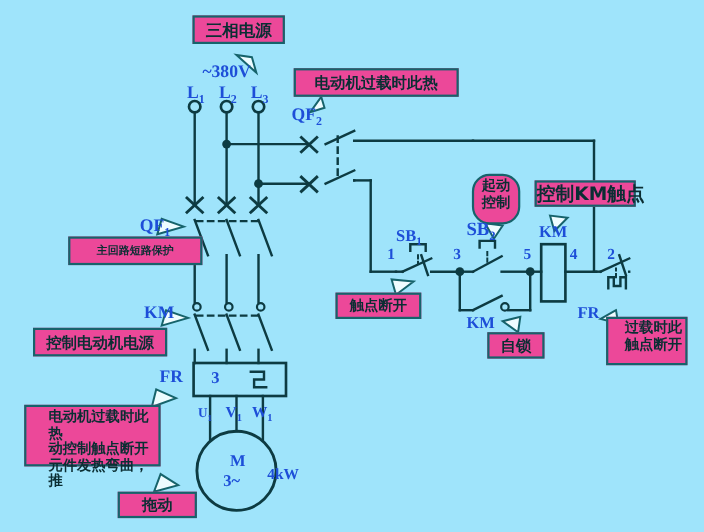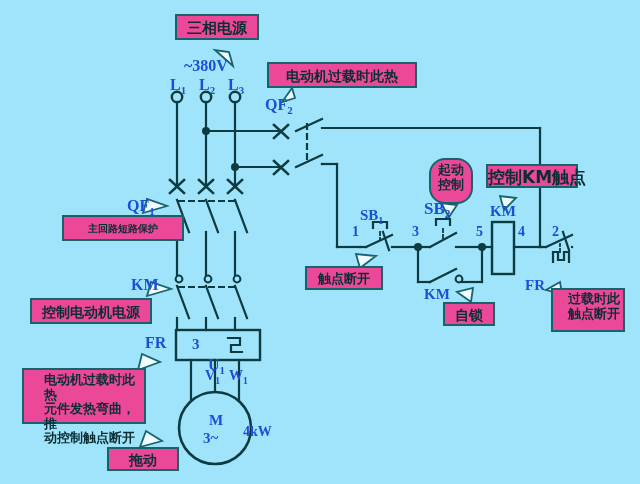--- a/index.html
+++ b/index.html
@@ -202,22 +202,22 @@
   <div class="callout cn" style="left:175px;top:14px;width:84px;height:26px;font-size:15px;line-height:24px;">三相电源</div>
 
   <div class="callout cn" style="left:267px;top:62px;width:150px;height:26px;font-size:14px;line-height:24px;">电动机过载时此热</div>
 
   <div class="callout cn" style="left:30px;top:215px;width:122px;height:26px;font-size:10px;line-height:24px;margin-left:32px;">主回路短路保护</div>
 
   <div class="callout cn" style="left:30px;top:298px;width:122px;height:26px;font-size:14px;line-height:24px;">控制电动机电源</div>
 
   <div class="callout cn multi" style="left:22px;top:368px;width:124px;height:56px;font-size:13px;padding-top:3px;text-align:left;padding-left:20px;">
     <div>电动机过载时此热</div>
+    <div>动控制触点断开</div>
     <div>元件发热弯曲，推</div>
-    <div>动控制触点断开</div>
   </div>
 
   <div class="callout cn" style="left:107px;top:447px;width:72px;height:24px;font-size:14px;line-height:22px;">拖动</div>
 
   <div class="callout cn" style="left:305px;top:266px;width:78px;height:24px;font-size:13px;line-height:22px;">触点断开</div>
 
   <div class="callout cn multi" style="left:429px;top:158px;width:44px;height:46px;font-size:13px;padding-top:3px;border-radius:16px;">
     <div>起动</div>
     <div>控制</div>
   </div>
@@ -250,21 +250,21 @@
   <div class="lbl" style="left:127px;top:197px;font-size:16px;">
     <span>QF</span><sub>1</sub>
   </div>
 
   <div class="lbl" style="left:131px;top:276px;font-size:16px;">KM</div>
 
   <div class="lbl" style="left:145px;top:334px;font-size:16px;">FR</div>
 
   <div class="lbl" style="left:192px;top:336px;font-size:15px;">3</div>
 
-  <div class="lbl" style="left:180px;top:356px;font-size:16px;margin-left:28px;">
+  <div class="lbl" style="left:180px;top:368px;font-size:12px;">
     <span>U</span><sub>1</sub>
   </div>
   <div class="lbl" style="left:205px;top:368px;font-size:14px;">
     <span>V</span><sub>1</sub>
   </div>
   <div class="lbl" style="left:229px;top:368px;font-size:14px;">
     <span>W</span><sub>1</sub>
   </div>
 
   <div class="lbl" style="left:209px;top:412px;font-size:15px;">M</div>

